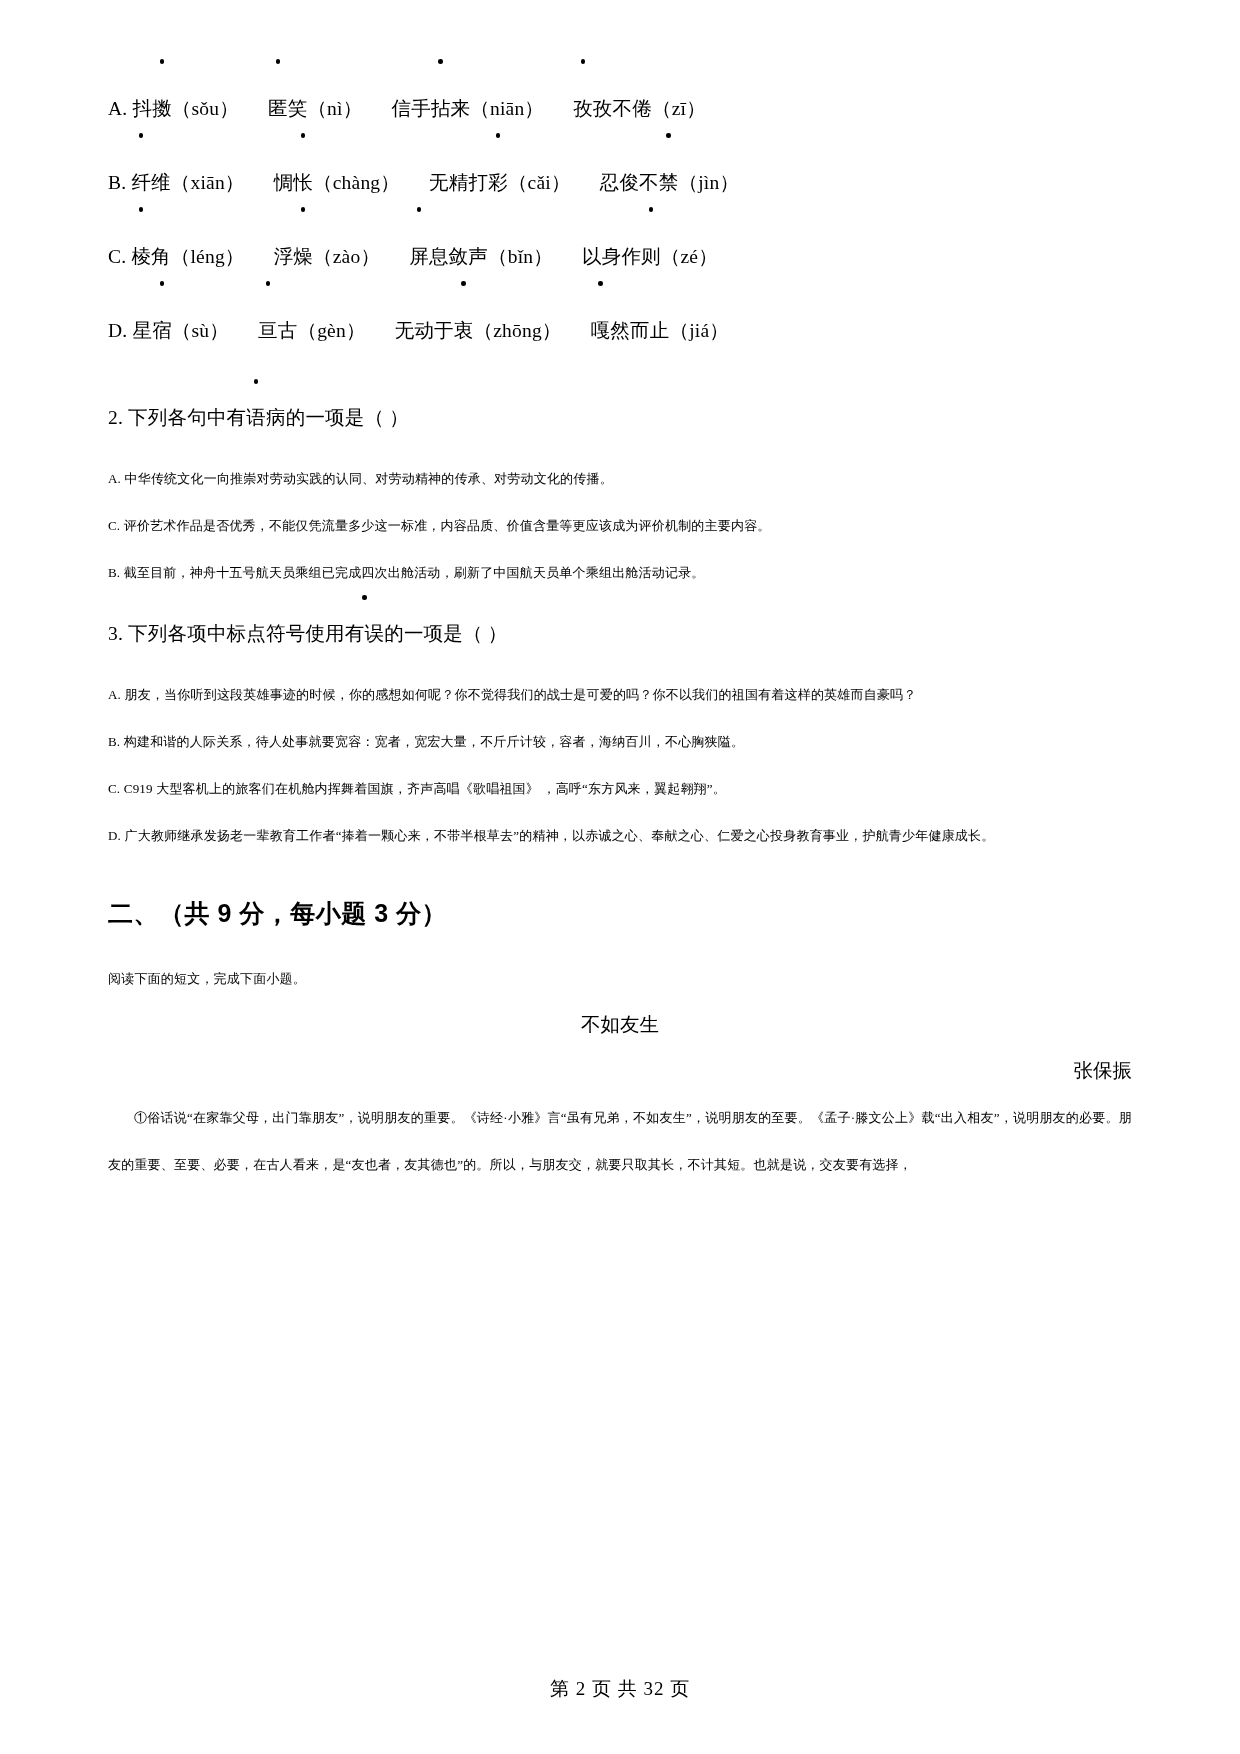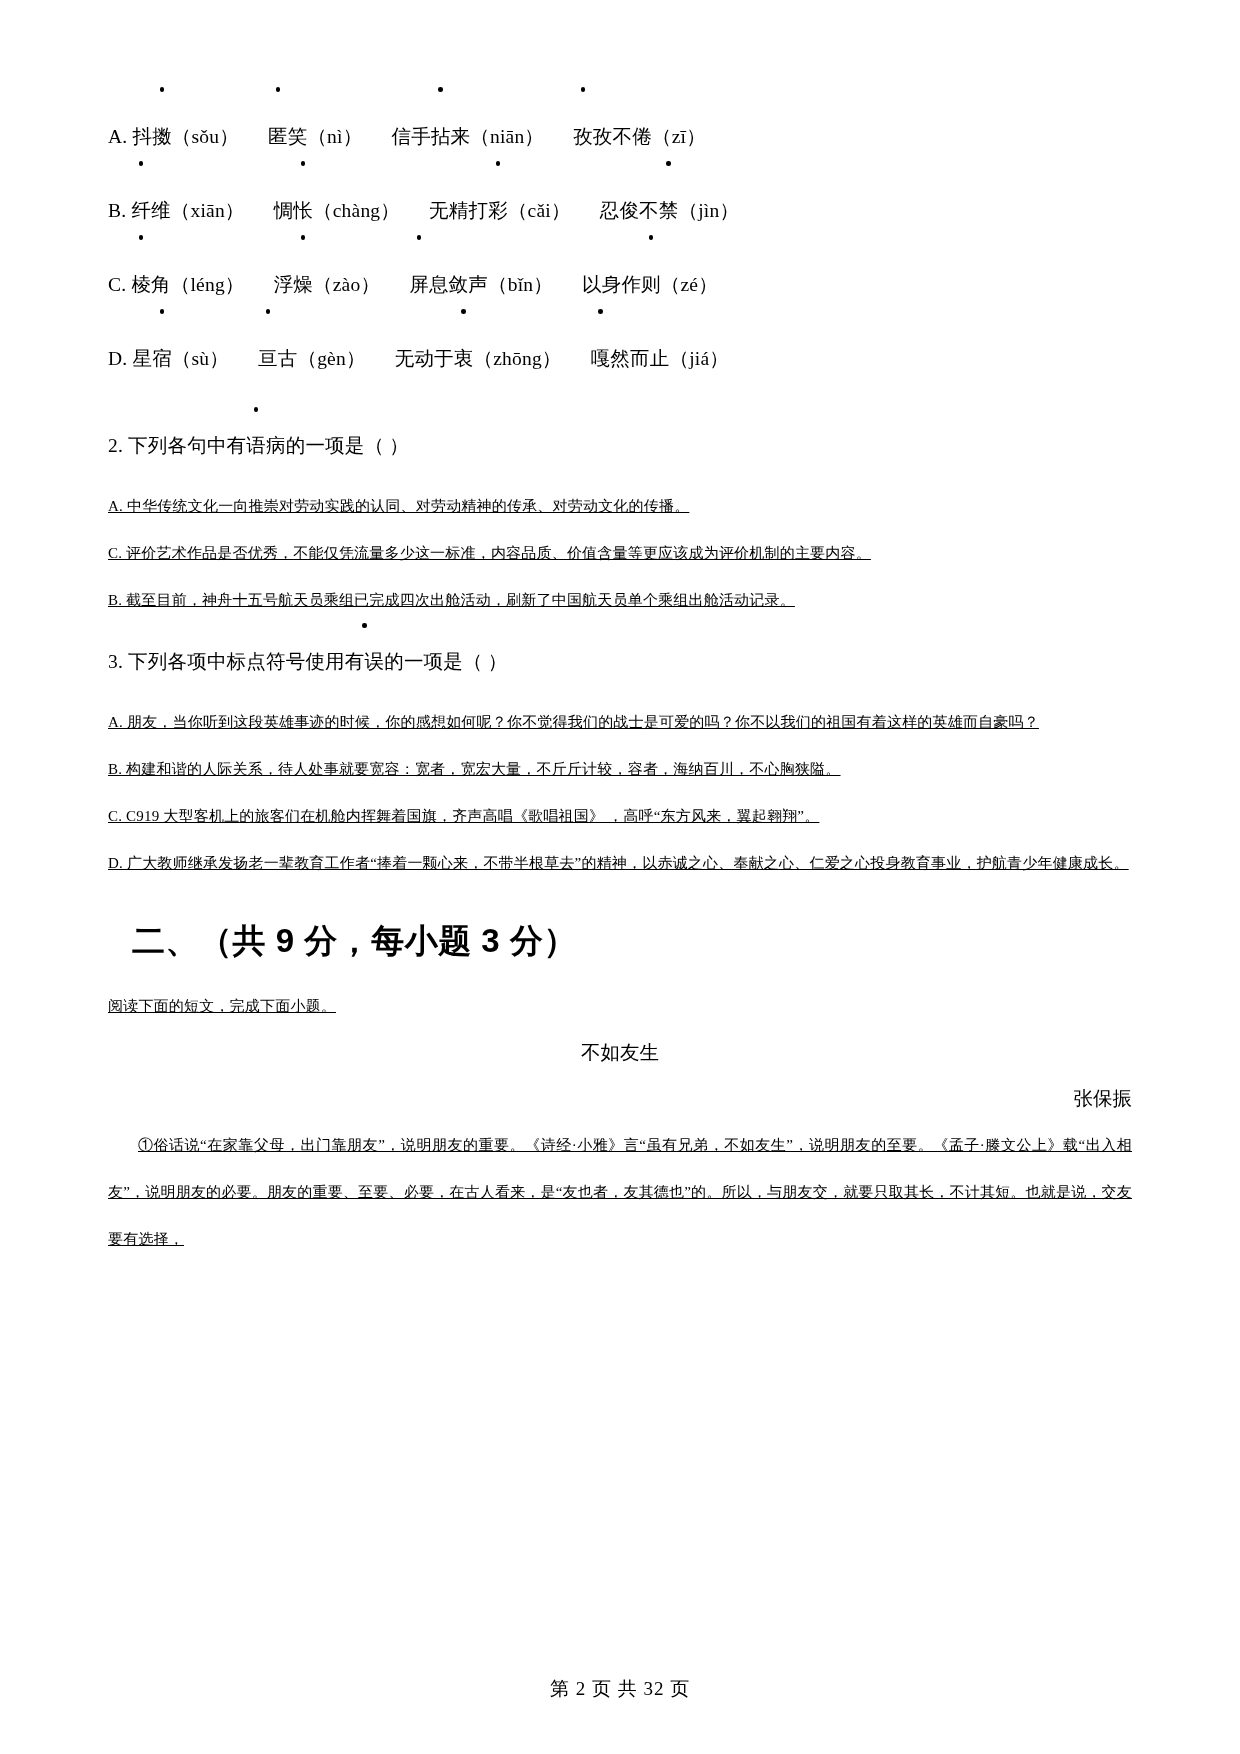--- a/index.html
+++ b/index.html
@@ -14,29 +14,28 @@
     font-family: "Liberation Serif", "DejaVu Serif", serif;
     color: #000000;
     position: relative;
     overflow: hidden;
   }
   .page {
     position: relative;
     width: 1240px;
     height: 1754px;
     box-sizing: border-box;
-    padding: 100px 108px 0 108px;
+    padding: 72px 108px 0 108px;
   }
   .para {
-    font-size: 15px;
+    font-size: 13px;
     line-height: 47px;
     text-align: justify;
     text-justify: inter-ideograph;
     letter-spacing: 0.2px;
-    text-decoration: underline;
   }
   .qline {
     font-size: 19.5px;
     line-height: 47px;
     letter-spacing: 0.2px;
   }
 
   
   .gap-sm { height: 14px; }
   .gap-md { height: 26px; }
@@ -81,24 +80,23 @@
     white-space: nowrap;
     letter-spacing: 0.2px;
   }
   .opt1 .grp { margin-right: 24px; }
   .opt1 .py { font-family: "Liberation Serif", serif; }
 
   
   .sec-head {
     font-family: "Liberation Sans", sans-serif;
     font-weight: bold;
-    font-size: 33px;
+    font-size: 25px;
     line-height: 56px;
     letter-spacing: 0.5px;
-    margin-left: 24px;
   }
 
   
   .art-title {
     text-align: center;
     font-size: 19.5px;
     line-height: 46px;
   }
   .art-author {
     text-align: right;

